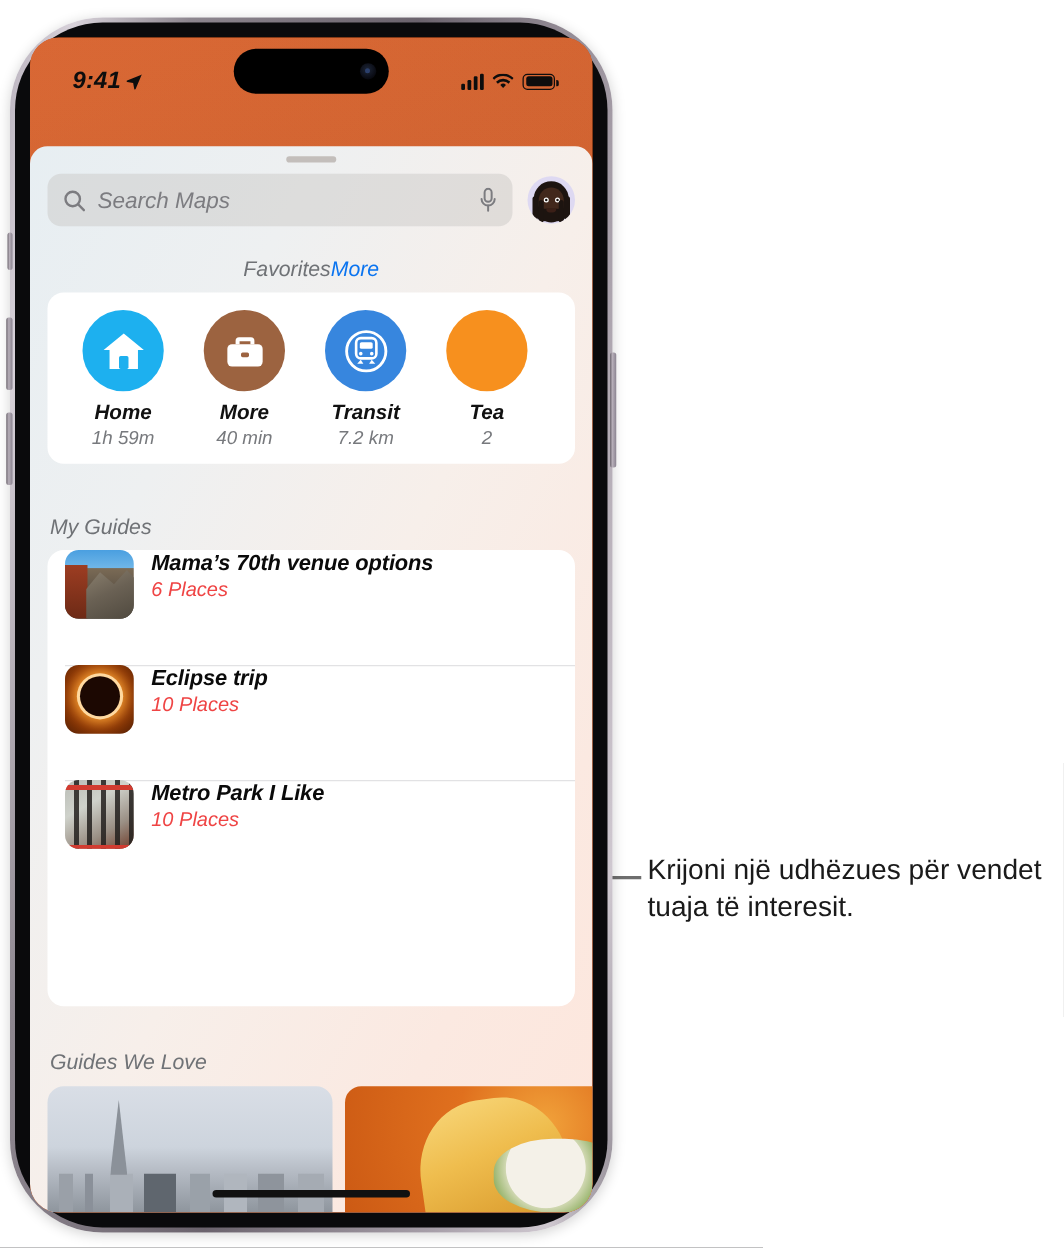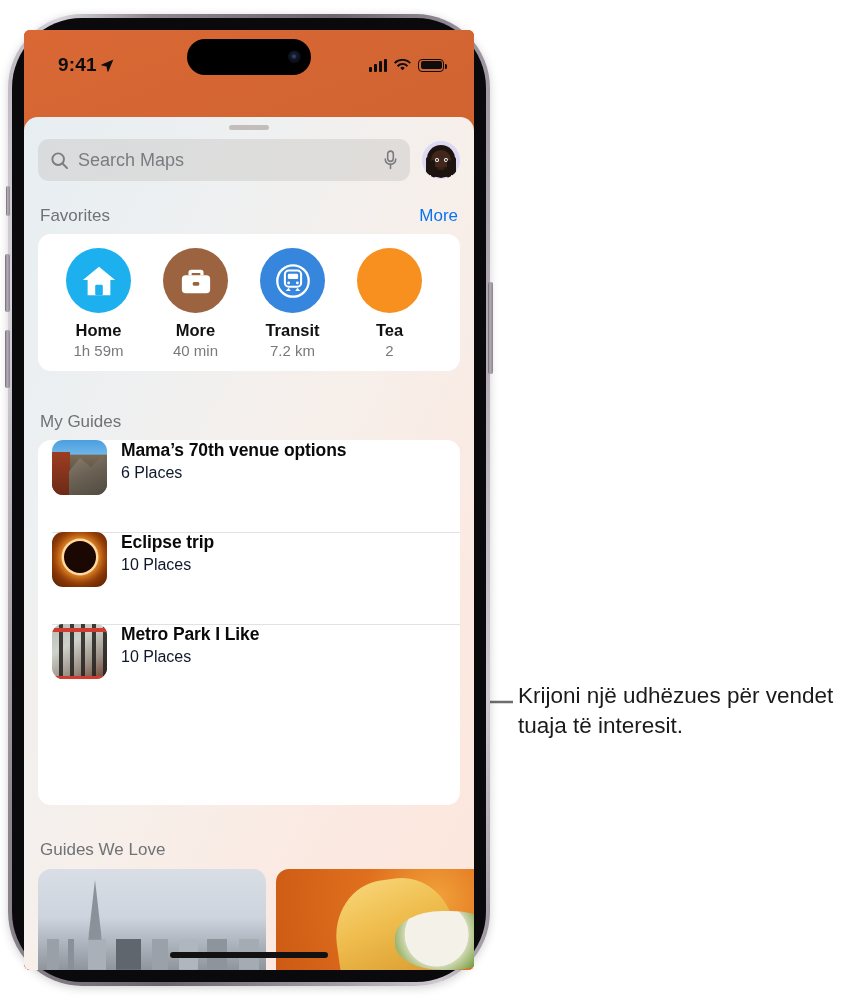--- a/index.html
+++ b/index.html
@@ -23,23 +23,24 @@
   }
   .phone-inner {
     position: absolute;
     left: 4px; top: 4px; right: 4px; bottom: 4px;
     border-radius: 70px;
     background: #0a0a0c;
   }
   .phone-screen {
     position: absolute;
     left: 12px; top: 12px; right: 12px; bottom: 12px;
-    border-radius: 6px;
+    border-radius: 23px;
     overflow: hidden;
     background: #c2470f;
+    font-style: italic;
   }
   
   .btn-side {
     position: absolute; background: linear-gradient(90deg,#6d666f,#b6aeb8 40%,#8a8390);
     border-radius: 2px;
   }
   .btn-silence { left: -2px; top: 172px; width: 4px; height: 30px; }
   .btn-volup   { left: -3px; top: 240px; width: 5px; height: 58px; }
   .btn-voldn   { left: -3px; top: 316px; width: 5px; height: 58px; }
   .btn-power   { right: -3px; top: 268px; width: 5px; height: 92px; }
@@ -146,21 +147,21 @@
   .mj-eye.l{left:11px}.mj-eye.r{left:20px}
   .mj-eye::after{content:"";position:absolute;left:1px;top:1px;width:2.4px;height:2.4px;background:#16100c;border-radius:50%}
   .mj-beard{position:absolute;left:7px;top:24px;width:20px;height:11px;background:#1d1410;border-radius:0 0 10px 10px;}
   .mj-mouth{position:absolute;left:13px;top:24px;width:8px;height:3px;background:#3b1f17;border-radius:0 0 4px 4px;z-index:2}
 
   
   .section-title {
     font-size: 17px; color: #6f7276; font-weight: 400;
     padding: 0 16px;
   }
-  .section-row { display:flex; align-items:center; justify-content:space-between; padding: 0 16px; }
+  .section-row { display:flex; align-items:center; justify-content:center; padding: 0 16px; }
   .section-row .section-title { padding: 0; }
   .more-link { font-size: 17px; color: #0a74f0; }
 
   .favorites-head { position:absolute; left:0; right:0; top: 89px; }
   .card {
     position: absolute; left: 14px; right: 14px;
     background: #fff; border-radius: 13px;
   }
   .card-fav { top: 117px; height: 137px; overflow: hidden; }
   .fav-scroller { display: flex; gap: 0; padding: 14px 0 0 12px; }
@@ -182,21 +183,21 @@
   }
   .guide-row + .guide-row::before,
   .new-guide-row::before {
     content:""; position:absolute; left: 14px; right: 0; top: 0; height: 1px; background: #e2e2e4;
   }
   .guide-thumb {
     width: 55px; height: 55px; border-radius: 11px; flex: 0 0 55px;
     overflow: hidden; position: relative;
   }
   .guide-title { font-size: 17.5px; font-weight: 700; color: #0a0a0a; letter-spacing: -.1px; }
-  .guide-sub { font-size: 16px; color: #0f172a; margin-top: 3px; }
+  .guide-sub { font-size: 16px; color: #ef4444; margin-top: 3px; }
 
   
   .th-mama { background: linear-gradient(180deg,#4a9fe0 0%, #6fb6e8 26%, #7a6a55 27%, #5d5346 60%, #44403a 100%); }
   .th-mama::before{content:"";position:absolute;left:0;top:22%;width:33%;height:78%;background:linear-gradient(180deg,#9d3d22,#6d2a16);}
   .th-mama::after{content:"";position:absolute;left:30%;top:26%;width:75%;height:80%;
     background:linear-gradient(155deg,#8d8270 0%, #6a6154 45%, #4c463c 100%);
     clip-path: polygon(0 40%, 28% 8%, 55% 30%, 80% 4%, 100% 24%, 100% 100%, 0 100%);}
   .th-eclipse { background: radial-gradient(circle at 50% 45%, #2a0d03 0 26%, #e8830f 29%, #b9540a 44%, #8a3706 68%, #521f04 100%); }
   .th-eclipse::before{content:"";position:absolute;left:50%;top:45%;transform:translate(-50%,-50%);
     width:32px;height:32px;border-radius:50%;background:#1c0802;box-shadow:0 0 0 2.5px #ffd9a0, 0 0 10px 4px rgba(255,180,70,.8);}

